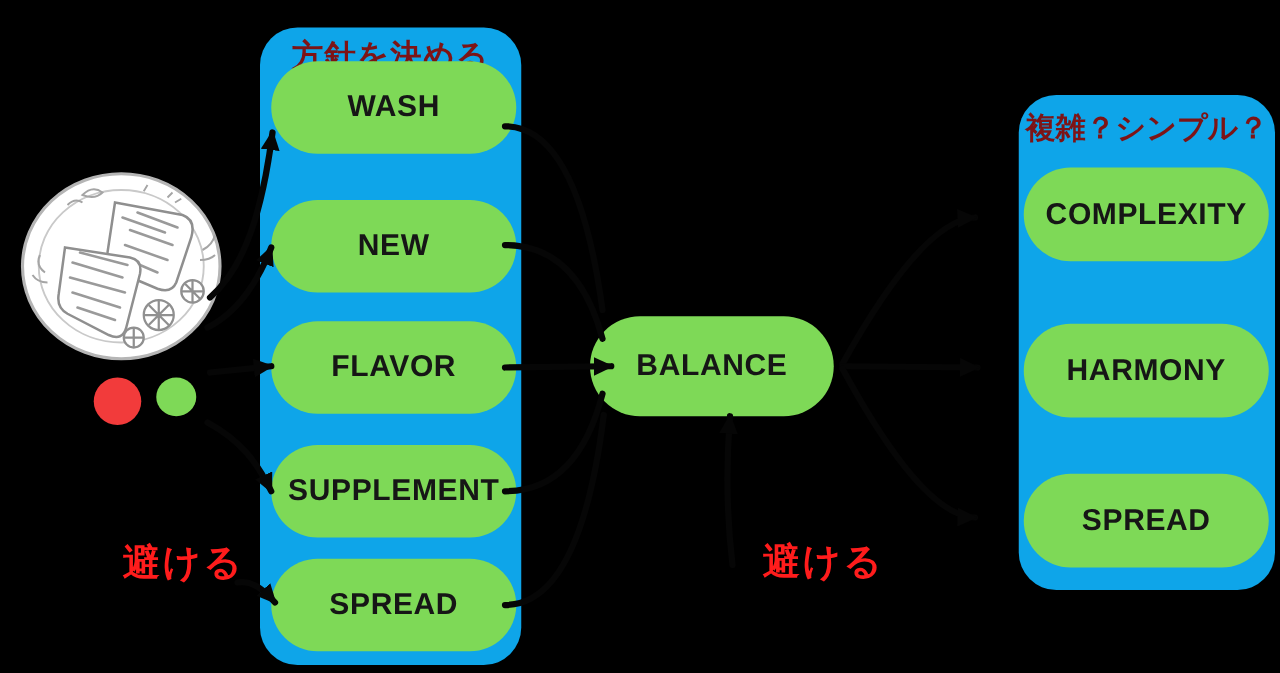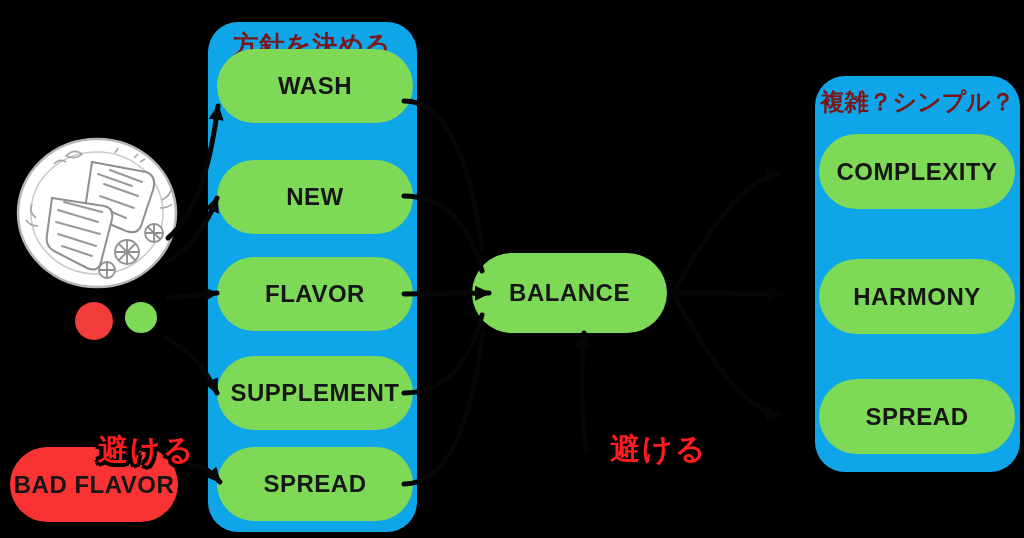--- a/index.html
+++ b/index.html
@@ -75,21 +75,20 @@
   <div class="pill" style="left:472px;top:253px;width:195px;height:80px;z-index:2;">BALANCE</div>
 
   <div class="panel" style="left:815px;top:76px;width:205px;height:396px;">
     <div class="panel-title" style="top:10px;font-size:24px;letter-spacing:0;">複雑？シンプル？</div>
     <div class="pill" style="left:4px;top:58px;width:196px;height:75px;">COMPLEXITY</div>
     <div class="pill" style="left:4px;top:183px;width:196px;height:75px;">HARMONY</div>
     <div class="pill" style="left:4px;top:303px;width:196px;height:75px;">SPREAD</div>
   </div>
 
   <div class="avoid" style="left:98px;top:430px;">避ける</div>
-  <div class="pill red" style="left:10px;top:447px;width:168px;height:75px;z-index:2;">BAD FLAVOR</div>
 
   <div class="avoid" style="left:610px;top:429px;">避ける</div>
 
   <svg id="arrow-layer" width="1024" height="538" viewBox="0 0 1024 538">
     <defs>
       <marker id="ah" markerUnits="strokeWidth" markerWidth="3.2" markerHeight="3" refX="2.8" refY="1.5" orient="auto">
         <path d="M0,0 L3.2,1.5 L0,3 Z" fill="#060606"></path>
       </marker>
     </defs>
     <g stroke="#060606" stroke-width="5" fill="none" stroke-linecap="round">

